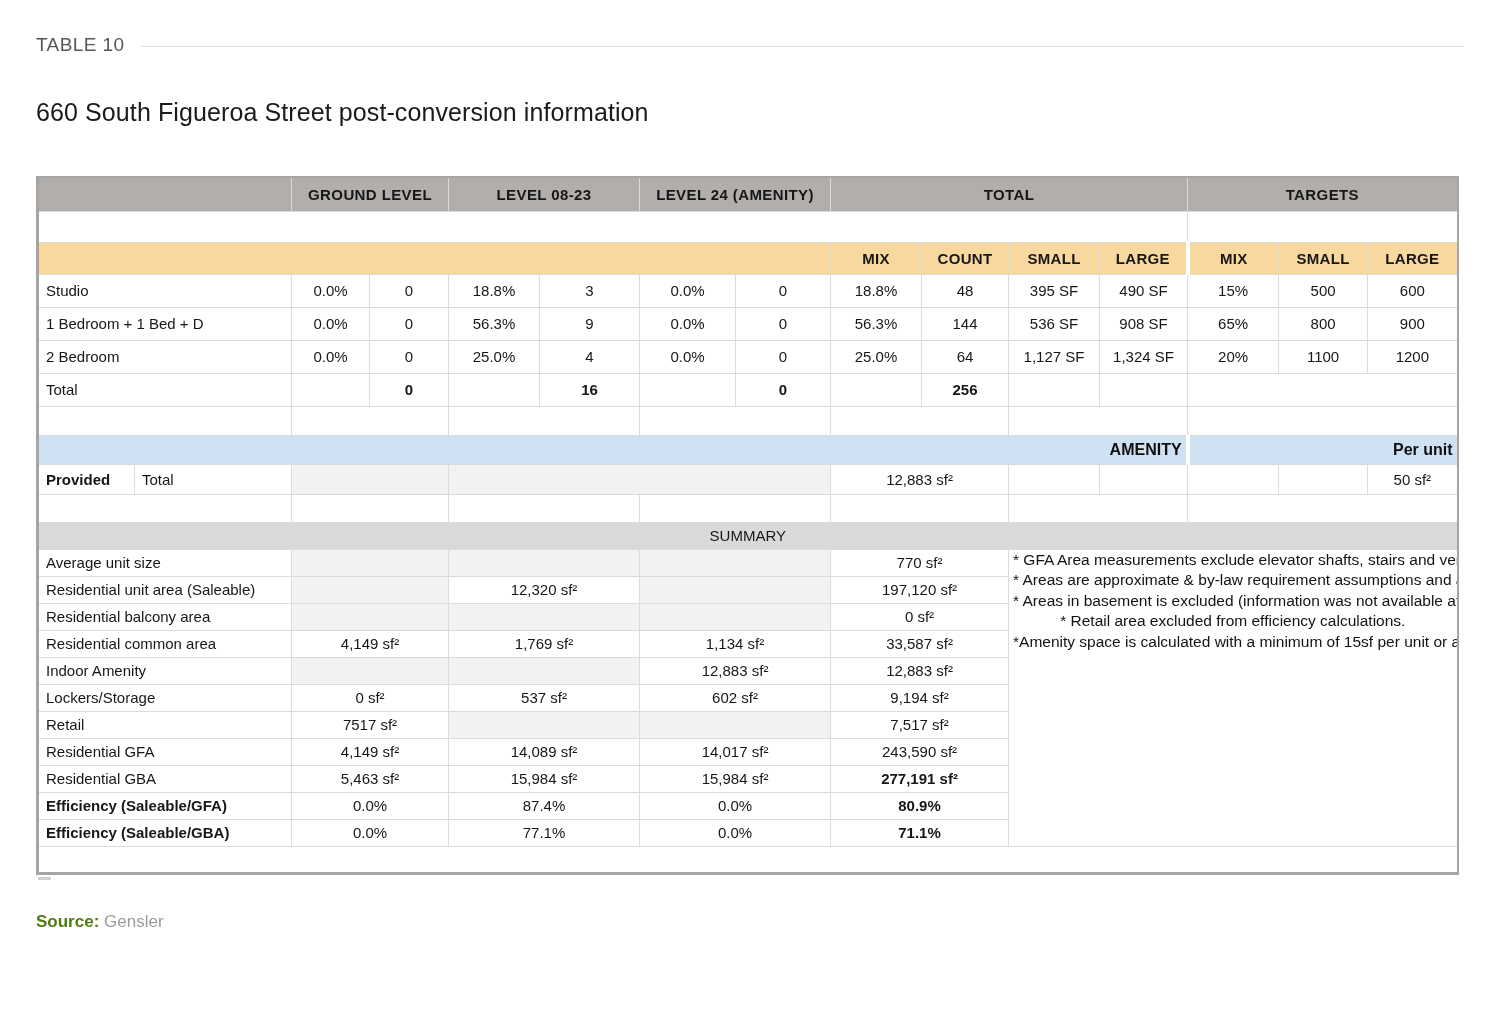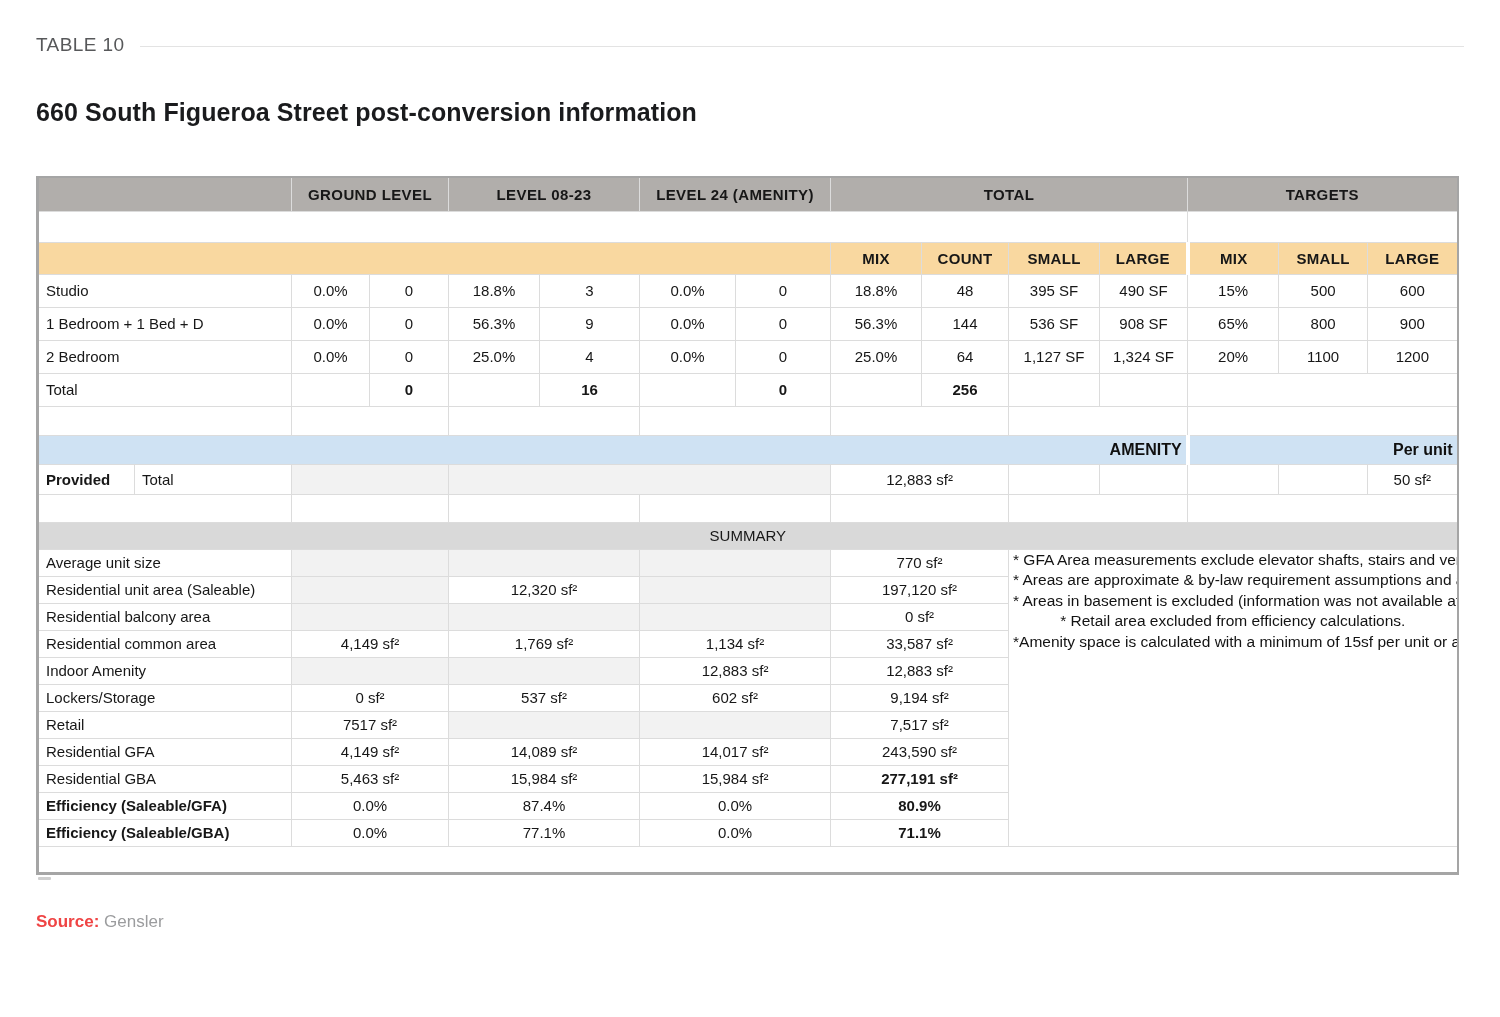--- a/index.html
+++ b/index.html
@@ -4,21 +4,21 @@
 <style>
   html,body{margin:0;padding:0;background:#fff;}
   .page{position:relative;width:1500px;height:1017px;background:#ffffff;
         font-family:"Liberation Sans",sans-serif;color:#161616;overflow:hidden;border-radius:13px;}
 
   
   .caption-row{position:absolute;left:36px;top:34px;width:1428px;display:flex;align-items:center;gap:16px;}
   .caption{font-size:19px;color:#57585a;letter-spacing:.4px;white-space:nowrap;}
   .caption-rule{flex:1;height:1px;background:#e3e3e3;margin-top:2px;}
 
-  .title{position:absolute;left:36px;top:98px;font-size:25px;font-weight:bold;color:#1a1b1d;letter-spacing:.1px;}
+  .title{position:absolute;left:36px;top:98px;font-size:25px;font-weight:normal;color:#1a1b1d;letter-spacing:.1px;}
 
   
   table.tbl{position:absolute;left:36px;top:176px;width:1420px;border-collapse:collapse;table-layout:fixed;
             border:2px solid var(--border-outer,#a5a5a5);border-left-width:3px;border-bottom-width:3px;}
   table.tbl td{border:1px solid var(--border-light,#dcdcdc);padding:0 4px;text-align:center;
                font-size:15px;color:#171717;overflow:hidden;white-space:nowrap;}
   .lbl{text-align:left !important;padding-left:7px !important;}
 
   
   .r-band{height:34px}.r-spacer{height:31px}.r-orange{height:32px}.r-unit{height:33px}
@@ -56,21 +56,21 @@
         text-align:left;padding-left:7px;color:#101010;}
   .g{background:var(--cell-empty,#f2f2f2);}
   .sum td{font-size:14.5px;}
   td.notes-cell{border:none;vertical-align:top;text-align:left;padding:12px 8px 0 16px;white-space:normal;}
   .note-line{font-size:15.5px;line-height:20.5px;color:#131313;}
 
   td.bot{border:none;background:#fff;}
 
   
   .footer{position:absolute;left:36px;top:908px;width:1352px;font-size:17px;line-height:27px;color:#9b9c9e;}
-  .footer .lab{font-weight:bold;color:#ef4444;}
+  .footer .lab{font-weight:bold;color:#4d7c0f;}
   .src-line{margin-bottom:7px;}
 
   .stray-mark{position:absolute;left:38px;top:877px;width:13px;height:3px;background:#cfcfcf;border-radius:1px;}
 </style>
 </head>
 <body>
 
 <div class="page">
 
   <div class="caption-row">

